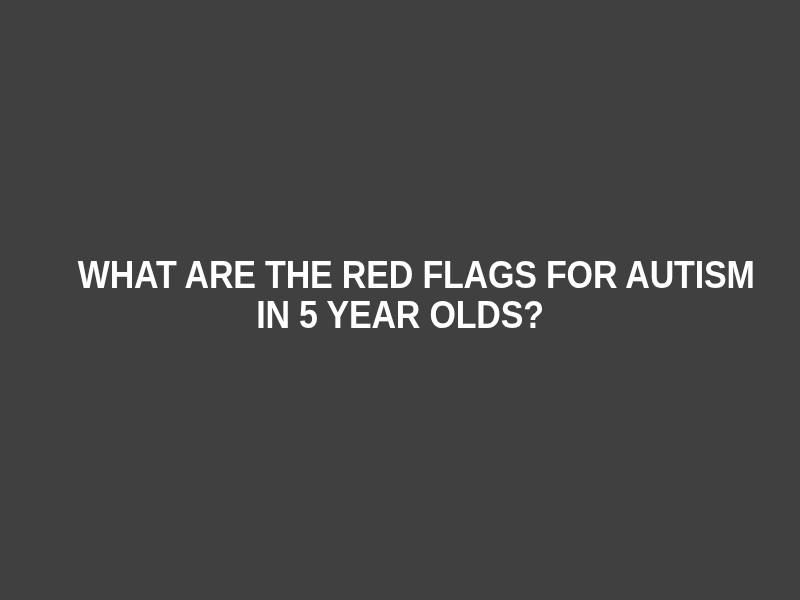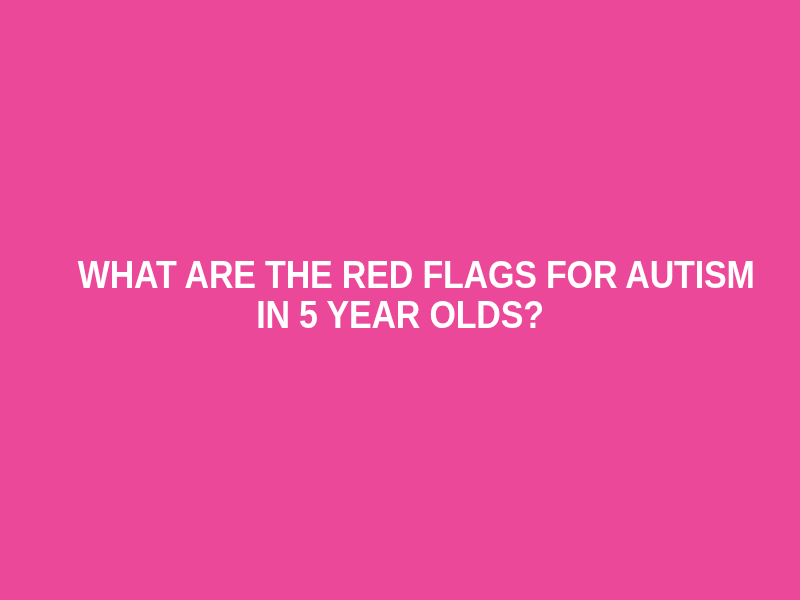--- a/index.html
+++ b/index.html
@@ -15,21 +15,21 @@
     background: #2b80be;
     font-family: "Liberation Sans", "DejaVu Sans", sans-serif;
   }
 
   
   .title-card {
     position: relative;
     box-sizing: border-box;
     width: 800px;
     height: 600px;
-    background-color: #ec4899;
+    background-color: #404040;
     display: flex;
     align-items: center;
     justify-content: center;
   }
 
   
   .title-block {
     position: absolute;
     left: 0;
     right: 0;

